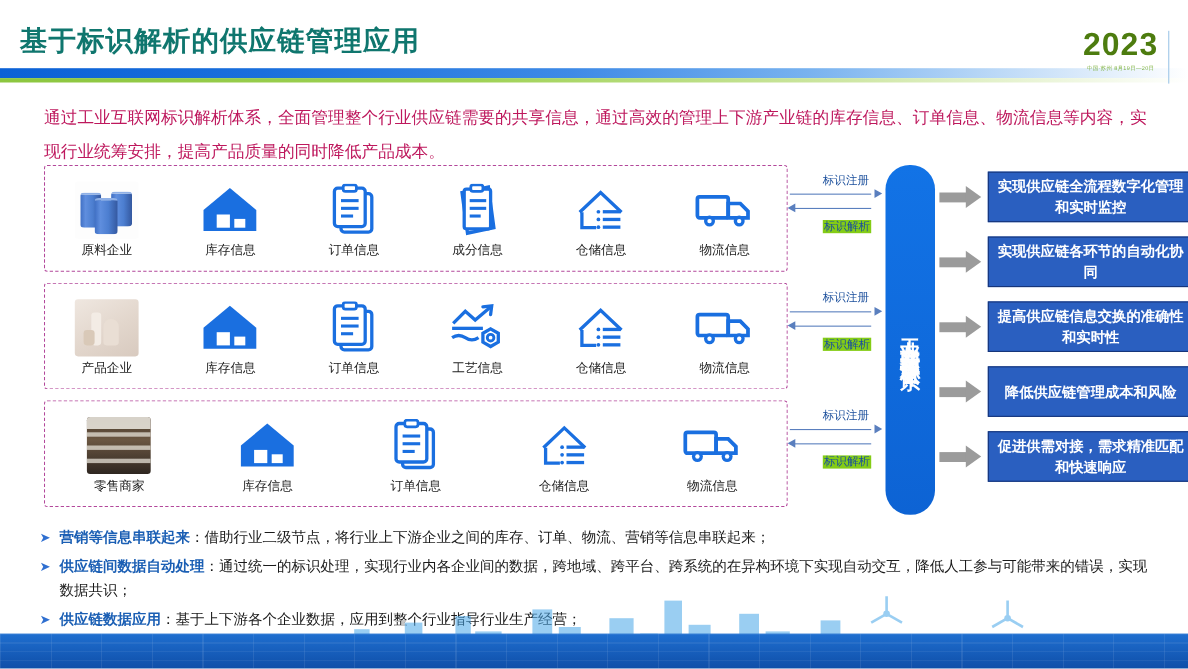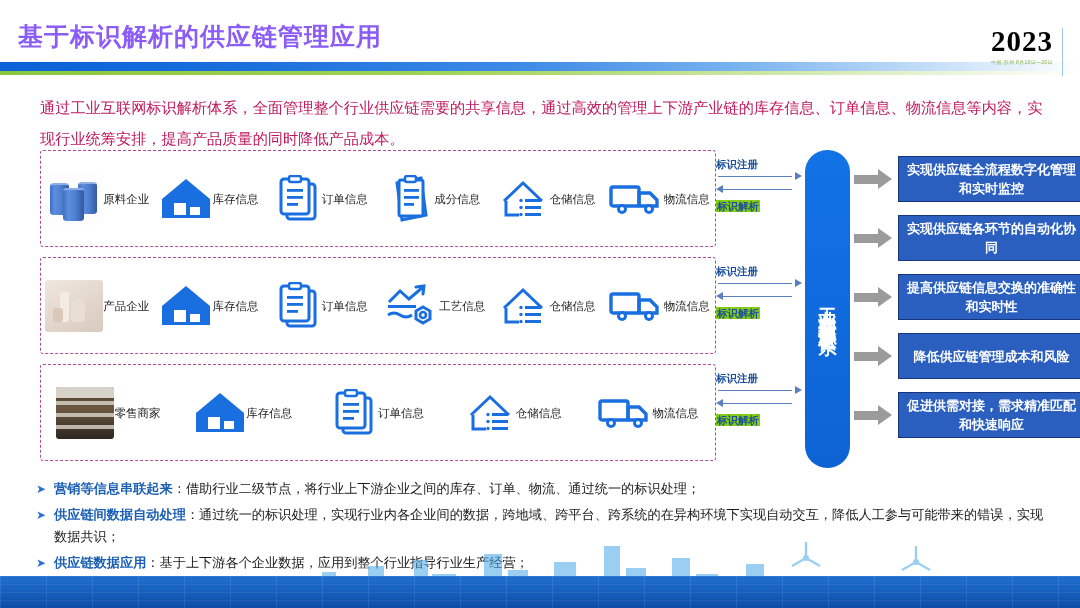--- a/index.html
+++ b/index.html
@@ -8,37 +8,37 @@
     background:#ffffff;
     font-family:"Liberation Sans","DejaVu Sans",sans-serif;
     color:#222;
   }
   .slide{position:absolute;inset:0;background:#fff;}
 
   
   .hdr-title{
     position:absolute;left:18px;top:20px;
     font-size:25px;font-weight:700;letter-spacing:1px;
-    color:#8b5cf6;white-space:nowrap;
+    color:#0f766e;white-space:nowrap;
   }
   .hdr-bar{
     position:absolute;left:0;top:62px;width:1080px;height:9px;
     background:linear-gradient(to right,#0b61d6 0%,#1a6fdc 22%,#3e8ae6 48%,#78b2ef 68%,#bcd9f7 84%,#ffffff 100%);
   }
   .hdr-bar2{
     position:absolute;left:0;top:71px;width:1080px;height:4px;
     background:linear-gradient(to right,#8cc63f 0%,#9fd255 40%,#cfe7a6 72%,#ffffff 100%);
   }
 
   
   .logo{position:absolute;right:8px;top:26px;display:flex;align-items:flex-start;height:52px;}
   .logo-left{display:flex;flex-direction:column;align-items:center;padding-right:9px;}
   .logo-2023{
-    font-size:29px;font-weight:700;letter-spacing:1px;color:#000000;line-height:30px;
-    font-family:Liberation Serif, serif;
+    font-size:29px;font-weight:700;letter-spacing:1px;color:#4d7c0f;line-height:30px;
+    font-family:Liberation Sans, sans-serif;
   }
   .logo-date{font-size:5px;color:#7fb241;letter-spacing:.3px;margin-top:3px;white-space:nowrap;}
   .logo-div{width:1px;background:#9ec6e8;align-self:stretch;margin:2px 9px 2px 0;}
   .logo-right{display:flex;flex-direction:column;}
   .logo-cn{
     font-size:20px;font-weight:700;color:#1763c6;letter-spacing:6px;line-height:22px;white-space:nowrap;
   }
   .logo-en{font-size:6.5px;color:#6f9fd0;letter-spacing:3.1px;margin-top:2px;white-space:nowrap;}
   .logo-sub{font-size:7px;color:#1763c6;letter-spacing:.6px;margin-top:2px;white-space:nowrap;font-weight:700;}
 
@@ -54,21 +54,21 @@
   .row{
     position:absolute;left:0;width:674px;height:95px;
     border:1.6px dashed #b3489b;border-radius:3px;
     display:flex;align-items:center;
   }
   .row.r1{top:0;}
   .row.r2{top:107px;}
   .row.r3{top:214px;}
 
   .cell{
-    flex:1 1 0;display:flex;align-items:center;justify-content:center;
+    flex:1 1 0;display:flex;flex-direction:column;align-items:center;justify-content:center;
     height:100%;
   }
   .cell .glyph{height:56px;display:flex;align-items:center;justify-content:center;}
   .cell .lbl{font-size:11.5px;color:#222;margin-top:1px;white-space:nowrap;}
 
   
   .photo{width:58px;height:52px;border-radius:3px;overflow:hidden;position:relative;background:#fff;}
   .photo.barrels{background:#fdfdfd;}
   .barrel{position:absolute;border-radius:4px/3px;background:linear-gradient(to right,#3f6fc4 0%,#5f8ede 25%,#4c7ed0 60%,#34589f 100%);
           border-top:2px solid #8fb0e6;}
@@ -84,21 +84,21 @@
   .s1{top:14px;} .s2{top:26px;} .s3{top:38px;}
   .shelf-top{position:absolute;left:0;right:0;top:0;height:11px;background:rgba(240,236,228,.85);}
 
   svg.ico{display:block;}
 
   
   .arrowgrp{position:absolute;width:86px;}
   .arrowgrp.g1{left:676px;top:8px;}
   .arrowgrp.g2{left:676px;top:115px;}
   .arrowgrp.g3{left:676px;top:222px;}
-  .arrowgrp .alab{font-size:10.5px;font-weight:700;color:#1b4f9c;white-space:nowrap;line-height:12px;}
+  .arrowgrp .alab{font-size:10.5px;font-weight:400;color:#1b4f9c;white-space:nowrap;line-height:12px;margin-left:32px;}
   .arrowgrp .alab.hl{background:#84cc16;display:inline-block;padding:0 1px;}
   .arrowline{position:relative;height:13px;}
   .arrowline .ln{position:absolute;top:6px;left:2px;width:74px;height:1.4px;background:#5a7fbe;}
   .arrowline .hd-r{position:absolute;top:2.2px;right:0;width:0;height:0;
     border-top:4px solid transparent;border-bottom:4px solid transparent;border-left:7px solid #5a7fbe;}
   .arrowline .hd-l{position:absolute;top:2.2px;left:0;width:0;height:0;
     border-top:4px solid transparent;border-bottom:4px solid transparent;border-right:7px solid #5a7fbe;}
 
   
   .hub{
@@ -452,21 +452,21 @@
     <div class="rbox k1">实现供应链全流程数字化管理和实时监控</div>
     <div class="rbox k2">实现供应链各环节的自动化协同</div>
     <div class="rbox k3">提高供应链信息交换的准确性和实时性</div>
     <div class="rbox k4">降低供应链管理成本和风险</div>
     <div class="rbox k5">促进供需对接，需求精准匹配和快速响应</div>
   </div>
 
   <div class="bullets">
     <div class="bul">
       <div class="chev">➤</div>
-      <div class="txt"><span class="hd">营销等信息串联起来</span><span>：借助行业二级节点，将行业上下游企业之间的库存、订单、物流、通过统一的标识处理；</span></div>
+      <div class="txt"><span class="hd">营销等信息串联起来</span><span>：借助行业二级节点，将行业上下游企业之间的库存、订单、物流、营销等信息串联起来；</span></div>
     </div>
     <div class="bul">
       <div class="chev">➤</div>
       <div class="txt"><span class="hd">供应链间数据自动处理</span><span>：通过统一的标识处理，实现行业内各企业间的数据，跨地域、跨平台、跨系统的在异构环境下实现自动交互，降低人工参与可能带来的错误，实现数据共识；</span></div>
     </div>
     <div class="bul">
       <div class="chev">➤</div>
       <div class="txt"><span class="hd">供应链数据应用</span><span>：基于上下游各个企业数据，应用到整个行业指导行业生产经营；</span></div>
     </div>
   </div>

